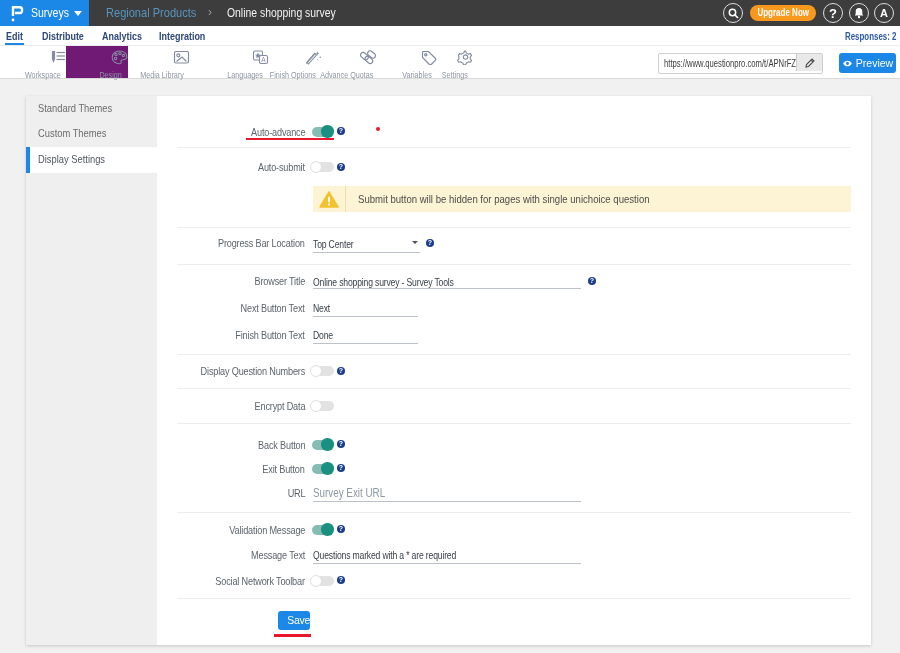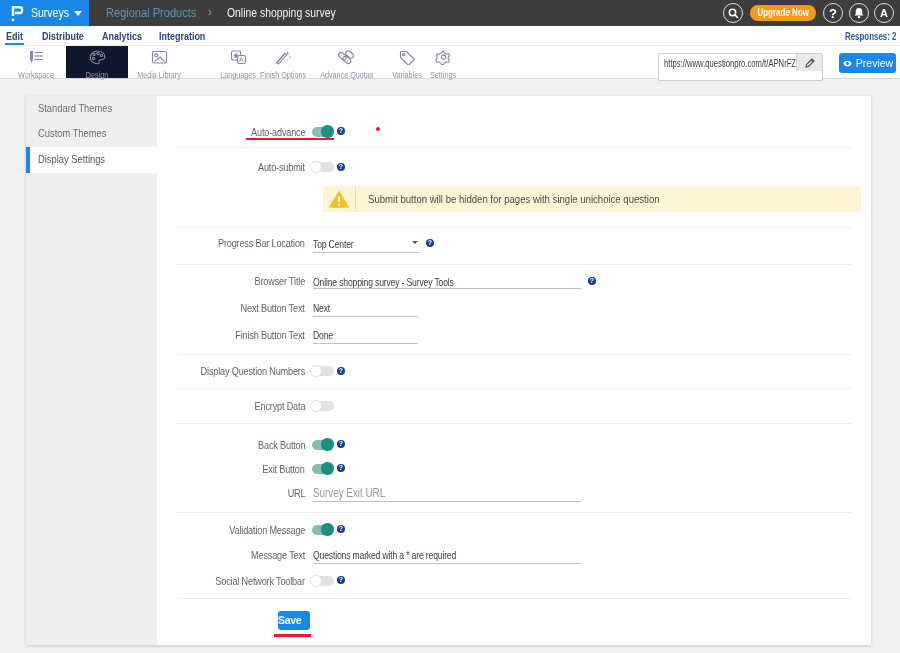--- a/index.html
+++ b/index.html
@@ -15,25 +15,25 @@
 .circ{position:absolute;top:3px;width:20px;height:20px;border:1px solid #ddd;border-radius:50%;color:#fff;text-align:center}
 #upg{position:absolute;left:750px;top:5px;width:66px;height:16px;background:#f8991d;border-radius:8px;color:#fff;font-size:10px;font-weight:bold;text-align:center;line-height:16px}
 #upg span{display:inline-block;transform:scaleX(0.8)}
 
 #tabs{position:absolute;left:0;top:26px;width:900px;height:20px;background:#fff;border-bottom:1px solid #ebebeb}
 .tab{position:absolute;top:4px;font-size:11.5px;color:#2d4778;font-weight:bold;transform:scaleX(0.78);transform-origin:0 50%;white-space:nowrap}
 #editul{position:absolute;left:5px;top:17px;width:19px;height:2px;background:#1b87e6}
 #resp{position:absolute;left:845px;top:4px;font-size:11px;color:#2c5aa6;font-weight:bold;transform:scaleX(0.72);transform-origin:0 50%;white-space:nowrap}
 
 #tbar{position:absolute;left:0;top:46px;width:900px;height:33px;background:#fff;border-bottom:1px solid #d9d9d9}
-.tcell{position:absolute;top:0;width:62px;height:32px;text-align:center}
+.tcell{position:absolute;top:0;width:62px;height:32px;text-align:right}
 .tcell svg{margin-top:4px}
 .tcell .lab{font-size:9px;color:#8d95a5;margin-top:1px;white-space:nowrap;transform:scaleX(0.8);transform-origin:50% 50%}
-#cellsel{background:#0f172a}
-#urlbox{position:absolute;left:658px;top:7px;width:165px;height:28px;border:1px solid #cfcfcf;border-radius:2px;background:#fff;overflow:hidden}
+#cellsel{background:#701a75}
+#urlbox{position:absolute;left:658px;top:7px;width:165px;height:21px;border:1px solid #cfcfcf;border-radius:2px;background:#fff;overflow:hidden}
 #urlbox .txt{position:absolute;left:5px;top:3px;font-size:10.5px;color:#3c3c3c;white-space:nowrap;transform:scaleX(0.73);transform-origin:0 50%}
 #urlbox .pen{position:absolute;right:0;top:0;width:26px;height:17px;background:#e9e9e9;border-left:1px solid #cfcfcf;text-align:center}
 #prev{position:absolute;left:839px;top:6.5px;width:57px;height:20px;background:#1b87e6;border-radius:3px;color:#fff;font-size:10.5px;text-align:center;line-height:20px}
 
 #panel{position:absolute;left:26px;top:96px;width:845px;height:549px;background:#fff;box-shadow:0 1px 3px rgba(0,0,0,0.18)}
 #sidebar{position:absolute;left:0;top:0;width:131px;height:549px;background:#efefef}
 .sbitem{position:absolute;left:12px;font-size:11px;color:#6b6b6b;transform:scaleX(0.85);transform-origin:0 50%;white-space:nowrap}
 #sbactive{position:absolute;left:0;top:51px;width:131px;height:26px;background:#fff;border-left:4px solid #1b87e6}
 
 .lbl{position:absolute;right:595px;height:14px;line-height:14px;font-size:10.5px;color:#5b646e;white-space:nowrap;letter-spacing:-0.2px;transform:scaleX(0.87);transform-origin:100% 50%}
@@ -42,24 +42,24 @@
 .hr{position:absolute;left:177px;width:674px;height:1px;background:#ededed}
 .q{position:absolute;width:8px;height:8px;border-radius:50%;background:#1a3c8e;color:#fff;font-size:7px;font-weight:bold;text-align:center;line-height:8.5px}
 .sw{position:absolute;width:24px;height:13px}
 .sw i{position:absolute;display:block}
 .sw .t{top:1.5px;height:10px;border-radius:5px}
 .on .t{left:0;width:20px;background:#85bdb5}
 .on .k{left:9px;top:0.25px;width:12.5px;height:12.5px;background:#1b9080;border-radius:50%}
 .off .t{left:4px;width:20px;background:#e2e2e2}
 .off .k{left:0;top:0.5px;width:12px;height:12px;background:#fff;border:1px solid #e0e0e0;border-radius:50%}
 .red{position:absolute;background:#e9182c}
-#warn{position:absolute;left:323px;top:186px;width:538px;height:26px;background:#fcf4d4}
+#warn{position:absolute;left:313px;top:186px;width:538px;height:26px;background:#fcf4d4}
 #warn .vline{position:absolute;left:32px;top:0;width:1px;height:26px;background:#eedfa8}
 #warn .wtxt{position:absolute;left:45px;top:7px;font-size:11px;color:#4c4c4c;white-space:nowrap;transform:scaleX(0.87);transform-origin:0 50%}
-#save{position:absolute;left:278px;top:611px;width:32px;height:19px;background:#1b87e6;border-radius:3px;color:#fff;font-size:10.5px;font-weight:bold;text-align:left;line-height:19px;letter-spacing:-0.3px}
+#save{position:absolute;left:278px;top:611px;width:32px;height:19px;background:#1b87e6;border-radius:3px;color:#fff;font-size:10.5px;font-weight:normal;text-align:right;line-height:19px;letter-spacing:-0.3px}
 .arrow{position:absolute;width:0;height:0;border-left:3px solid transparent;border-right:3px solid transparent;border-top:3.5px solid #4b545e}
 </style>
 </head>
 <body>
 
 <div id="hdr">
   <div id="hdrblue">
     <svg width="15" height="18" viewBox="0 0 15 18" style="position:absolute;left:10px;top:4px">
       <path d="M3 3.2 h7.2 c2.5 0 2.5 5.8 0 5.8 h-5.2" fill="none" stroke="#fff" stroke-width="2.4"></path>
       <rect x="1.8" y="2" width="2.4" height="10" fill="#fff"></rect>
@@ -135,21 +135,21 @@
     <svg width="17" height="15" viewBox="0 0 17 15">
         <g stroke="#828ba0" stroke-width="1.1" fill="none">
           <rect x="1.5" y="1" width="9" height="9" rx="1.5"></rect>
           <rect x="7.5" y="5.5" width="8" height="8" rx="1.5" fill="#fff"></rect>
           <text x="11.5" y="12" font-size="6.5" fill="#828ba0" stroke="none" text-anchor="middle" font-family="Liberation Sans">A</text>
           <path d="M6 2.6 l0.9 1.8 l2 0.3 l-1.45 1.4 l0.35 2 L6 7.15 l-1.8 0.95 l0.35-2 L3.1 4.7 l2-0.3 z" fill="#828ba0" stroke="none"></path>
         </g>
       </svg>
     <div class="lab">Languages</div>
   </div>
-  <div class="tcell" style="left:252px">
+  <div class="tcell" style="left:260px">
     <svg width="17" height="15" viewBox="0 0 17 15">
         <g stroke="#828ba0" stroke-width="1.1" fill="none">
           <path d="M1.5 13.5 L9.5 4.5"></path>
           <path d="M3.5 14 L11.5 5 l-1.8-1.6 L1.7 12.4 z"></path>
           <path d="M12.5 1.2 l0.5 1.6 l1.6 0.5 l-1.6 0.5 l-0.5 1.6 l-0.5-1.6 l-1.6-0.5 l1.6-0.5 z" fill="#828ba0" stroke="none"></path>
           <circle cx="15.2" cy="7.2" r="0.8" fill="#828ba0" stroke="none"></circle>
           <circle cx="12.8" cy="9.8" r="0.6" fill="#828ba0" stroke="none"></circle>
         </g>
       </svg>
     <div class="lab">Finish Options</div>

